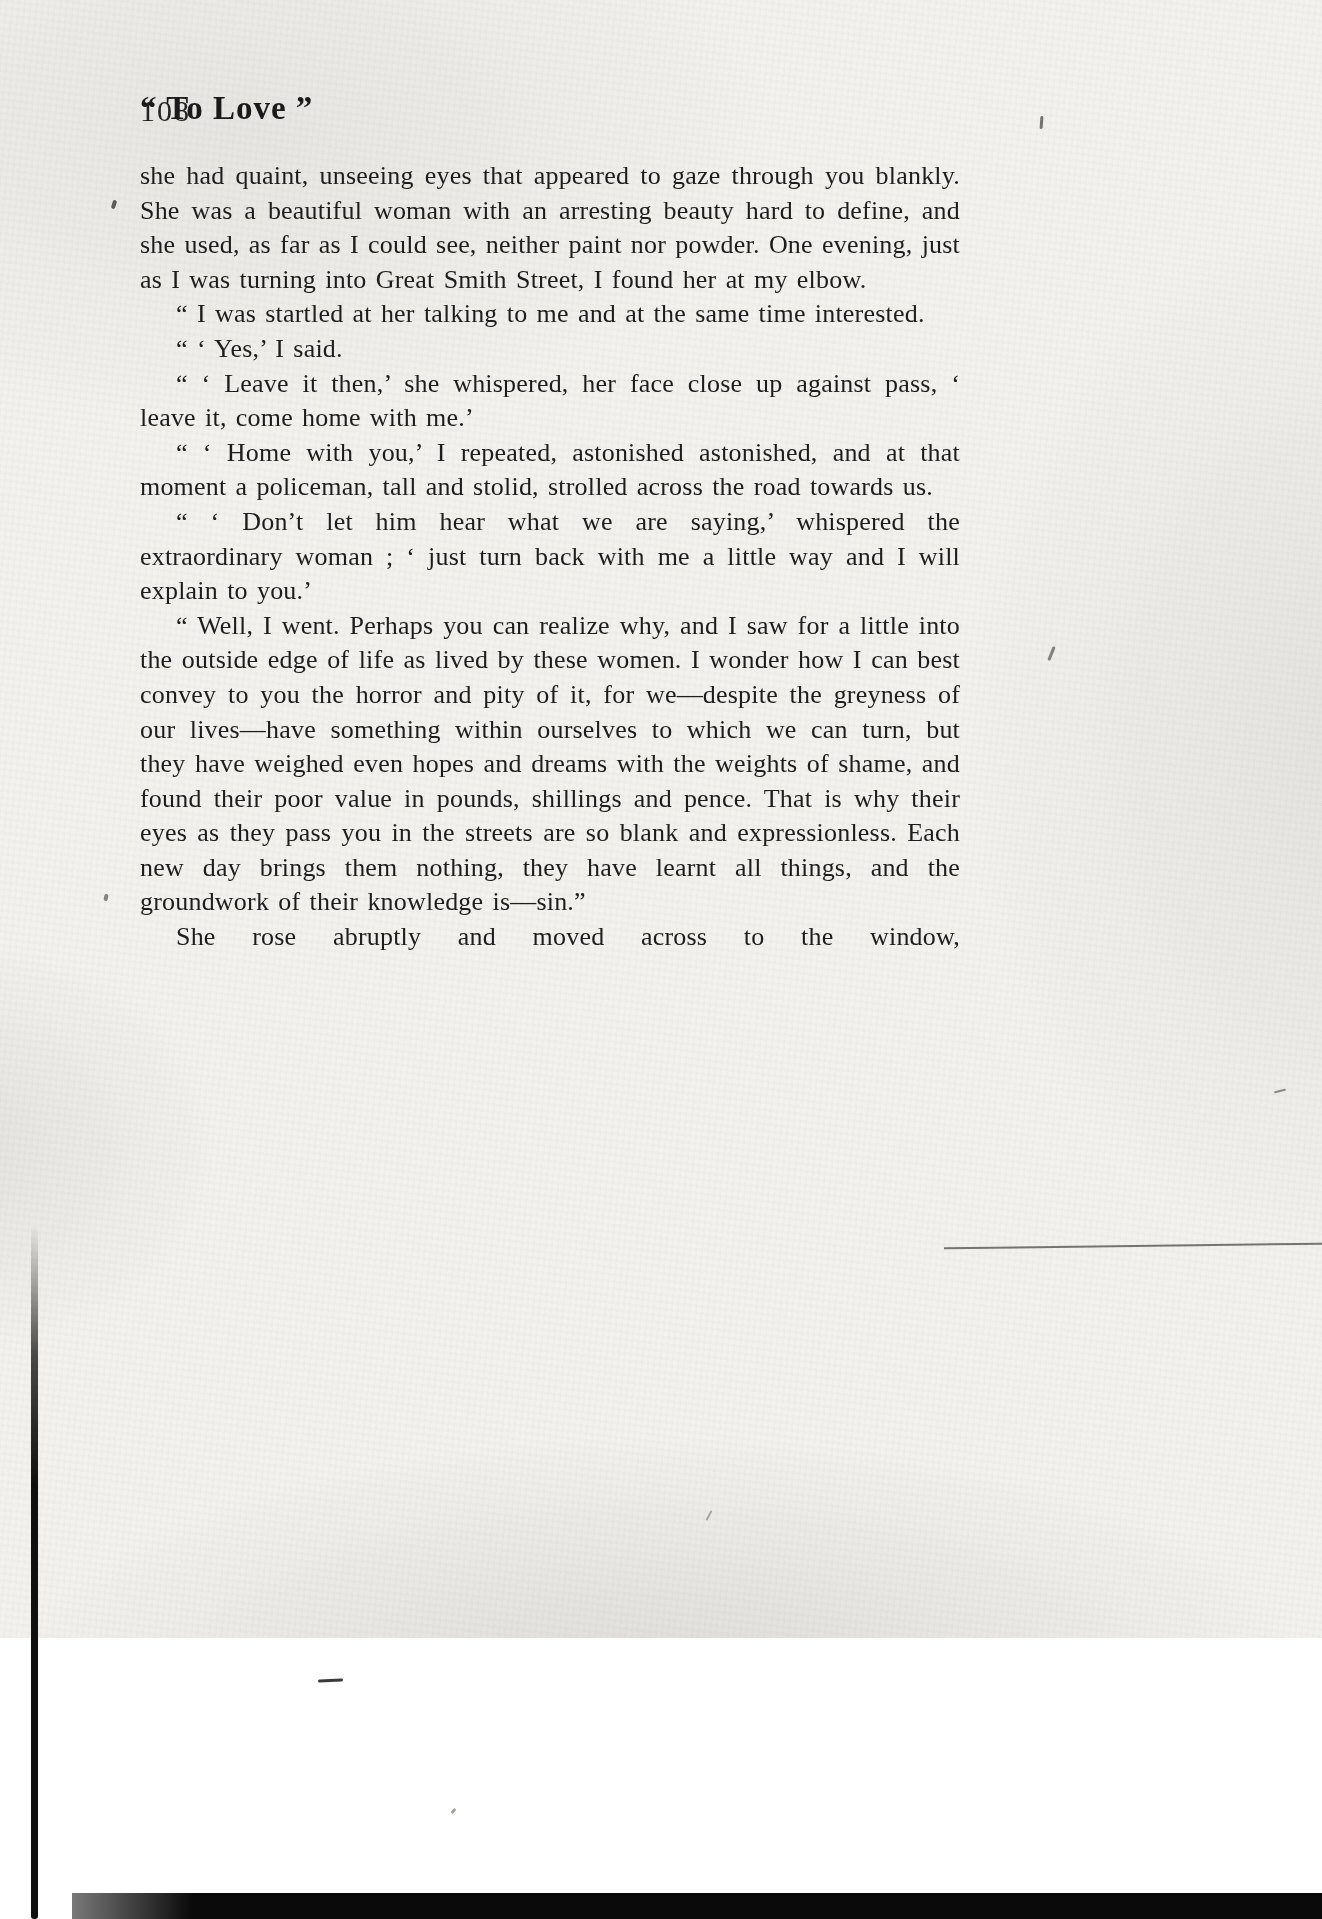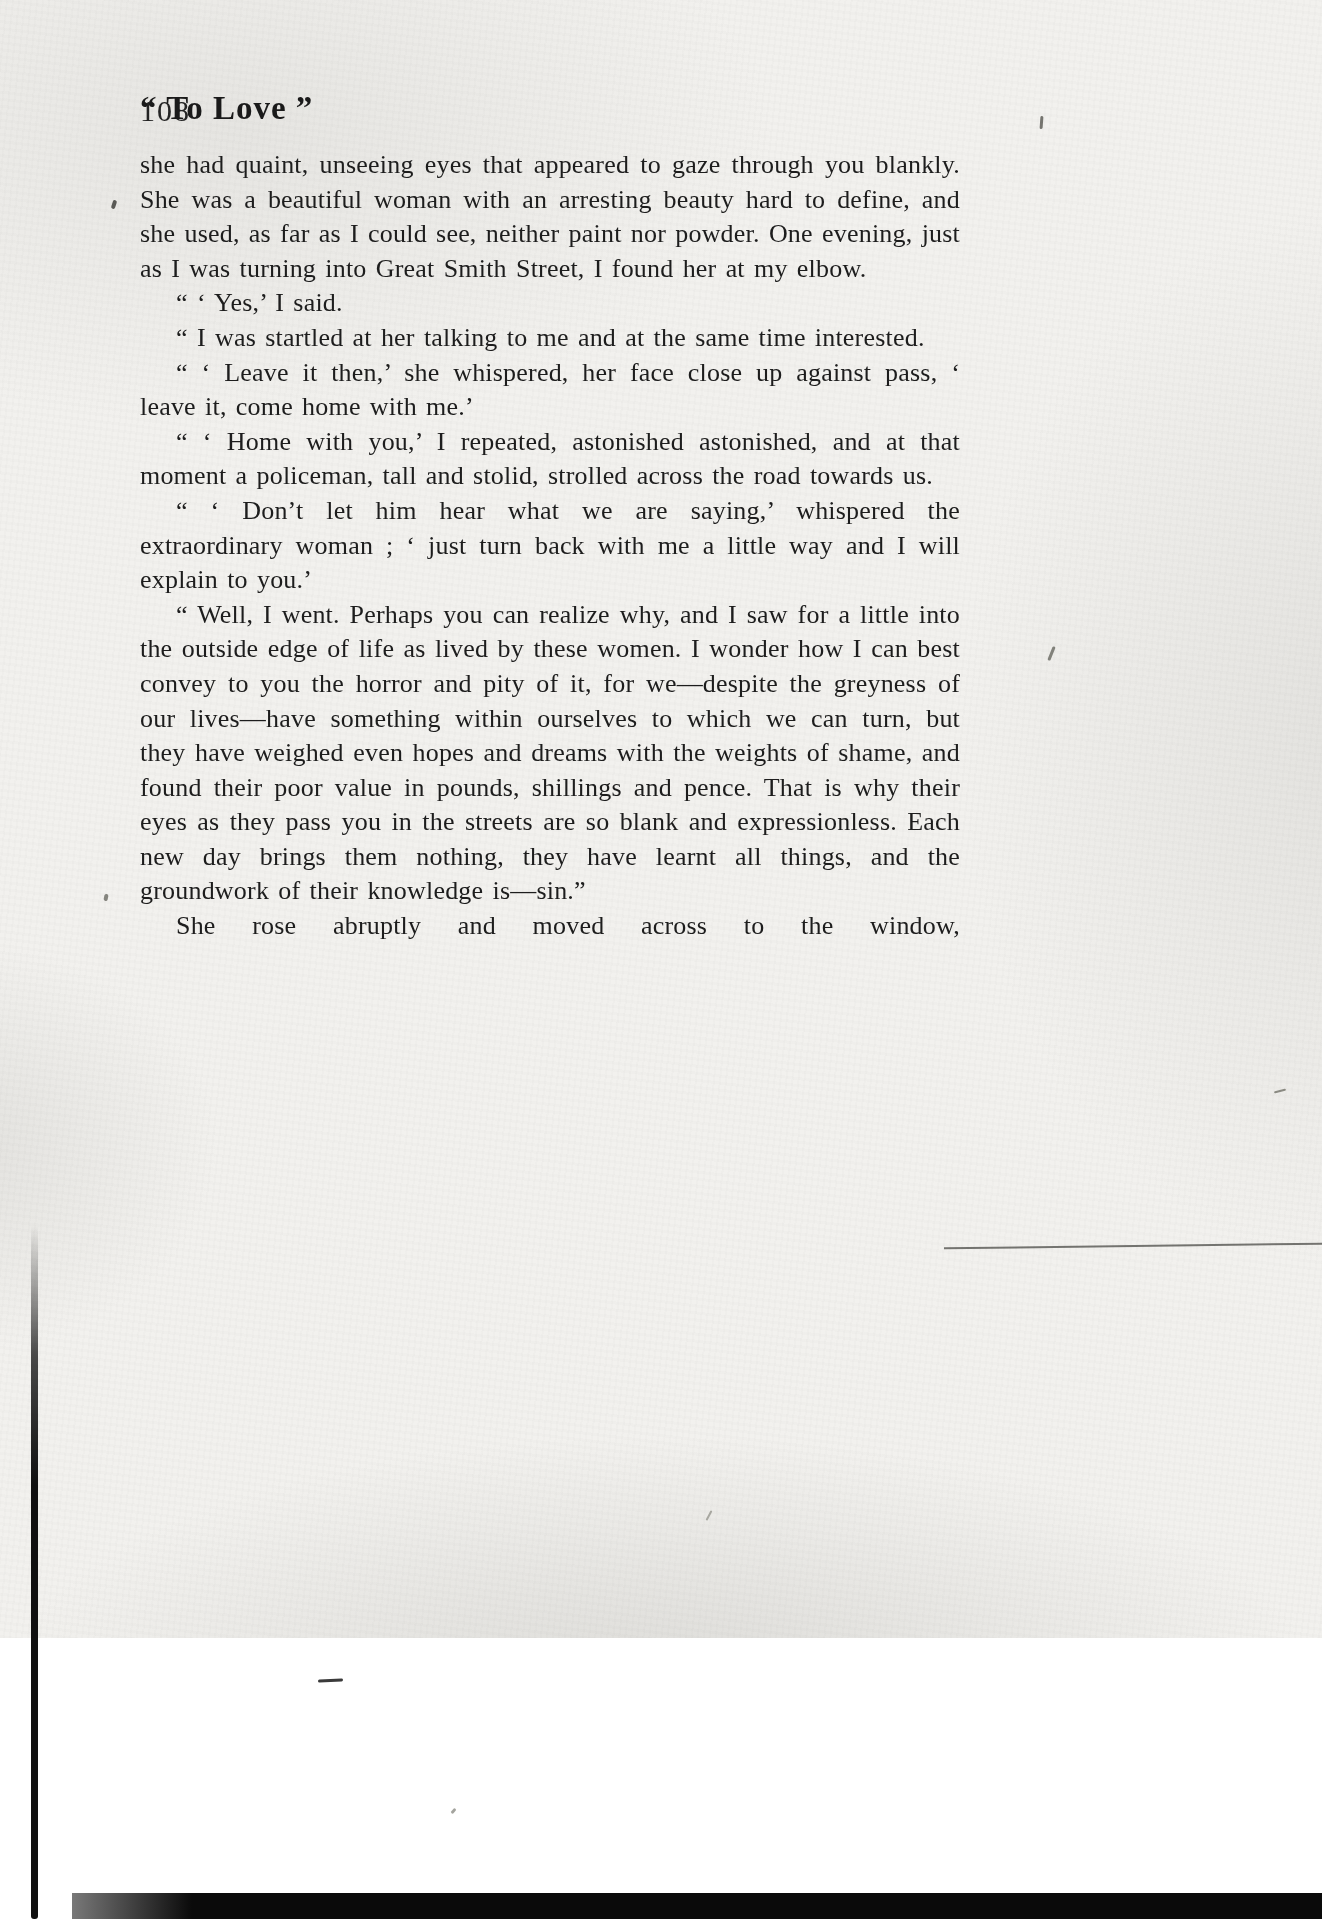--- a/index.html
+++ b/index.html
@@ -43,21 +43,21 @@
     text-align: left;
     font-size: 33px;
     font-weight: 700;
     letter-spacing: 1px;
     color: #1a1a1a;
   }
 
   .page-body {
     position: absolute;
     left: 140px;
-    top: 148px;
+    top: 159px;
     width: 820px;
     font-size: 26px;
     line-height: 34.6px;
     text-align: justify;
     word-spacing: 2.5px;
     letter-spacing: 0.2px;
     color: #1d1d1d;
   }
   .page-body p {
     margin: 0;
@@ -100,22 +100,22 @@
 </head>
 <body>
 
 <div class="scan-page">
 
   <div class="page-number">108</div>
   <div class="page-title">“ To Love ”</div>
 
   <div class="page-body">
     <p class="first">she had quaint, unseeing eyes that appeared to gaze through you blankly.  She was a beautiful woman with an arresting beauty hard to define, and she used, as far as I could see, neither paint nor powder.  One evening, just as I was turning into Great Smith Street, I found her at my elbow.</p>
+    <p>“ I was startled at her talking to me and at the same time interested.</p>
     <p>“ ‘ Yes,’ I said.</p>
-    <p>“ I was startled at her talking to me and at the same time interested.</p>
     <p>“ ‘ Leave it then,’ she whispered, her face close up against pass, ‘ leave it, come home with me.’</p>
     <p>“ ‘ Home with you,’ I repeated, astonished astonished, and at that moment a policeman, tall and stolid, strolled across the road towards us.</p>
     <p>“ ‘ Don’t let him hear what we are saying,’ whispered the extraordinary woman ; ‘ just turn back with me a little way and I will explain to you.’</p>
     <p>“ Well, I went.  Perhaps you can realize why, and I saw for a little into the outside edge of life as lived by these women.  I wonder how I can best convey to you the horror and pity of it, for we—despite the greyness of our lives—have something within ourselves to which we can turn, but they have weighed even hopes and dreams with the weights of shame, and found their poor value in pounds, shillings and pence.  That is why their eyes as they pass you in the streets are so blank and expressionless. Each new day brings them nothing, they have learnt all things, and the groundwork of their knowledge is—sin.”</p>
     <p class="force-justify">She rose abruptly and moved across to the window,</p>
   </div>
 
   <div class="artifact a-vline"></div>
   <div class="artifact a-bottom-bar"></div>
   <div class="artifact a-dash"></div>

